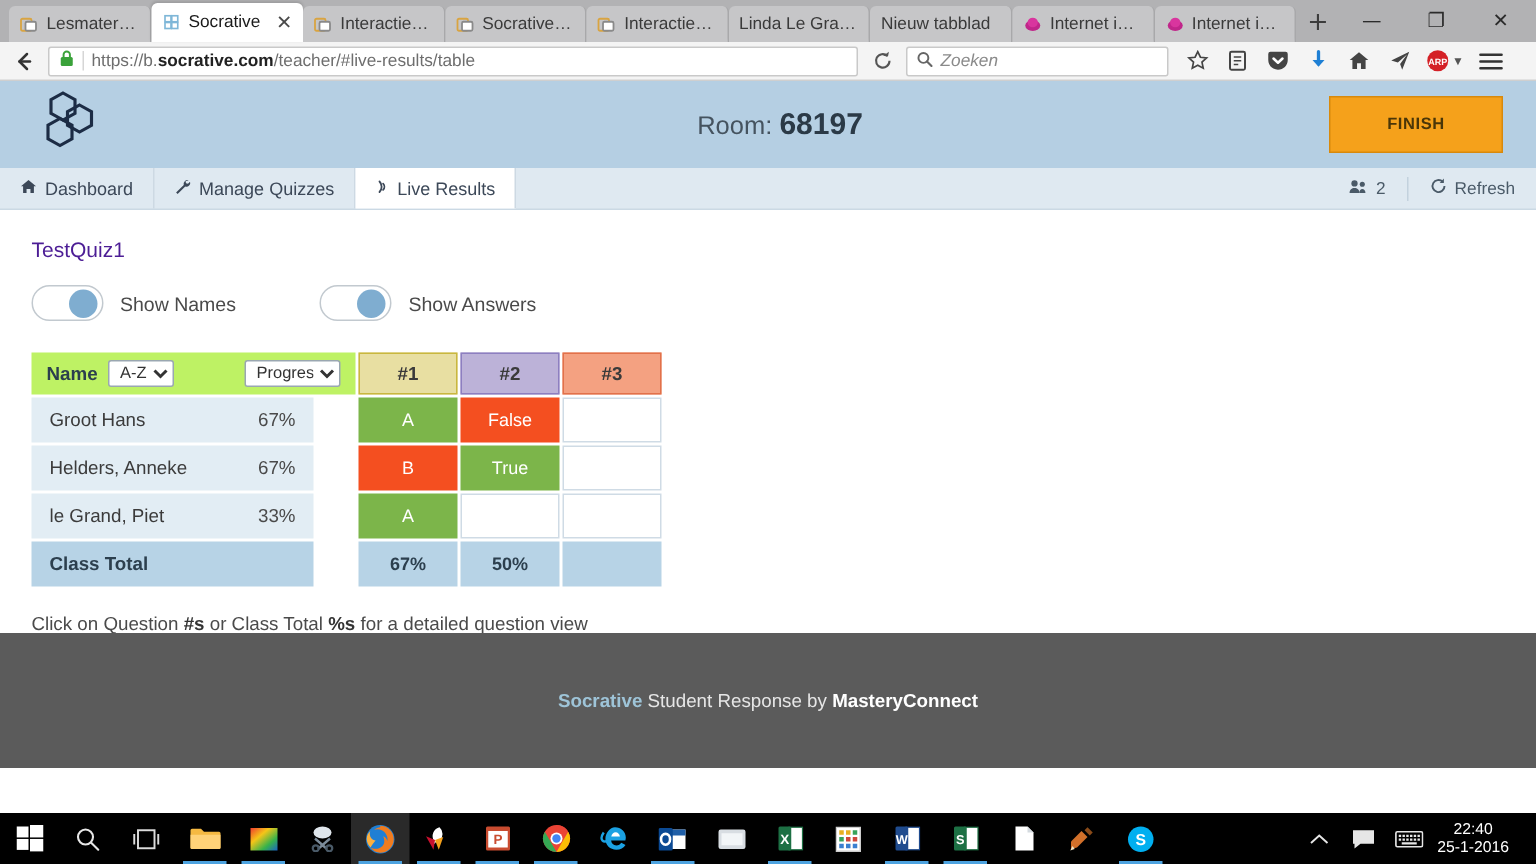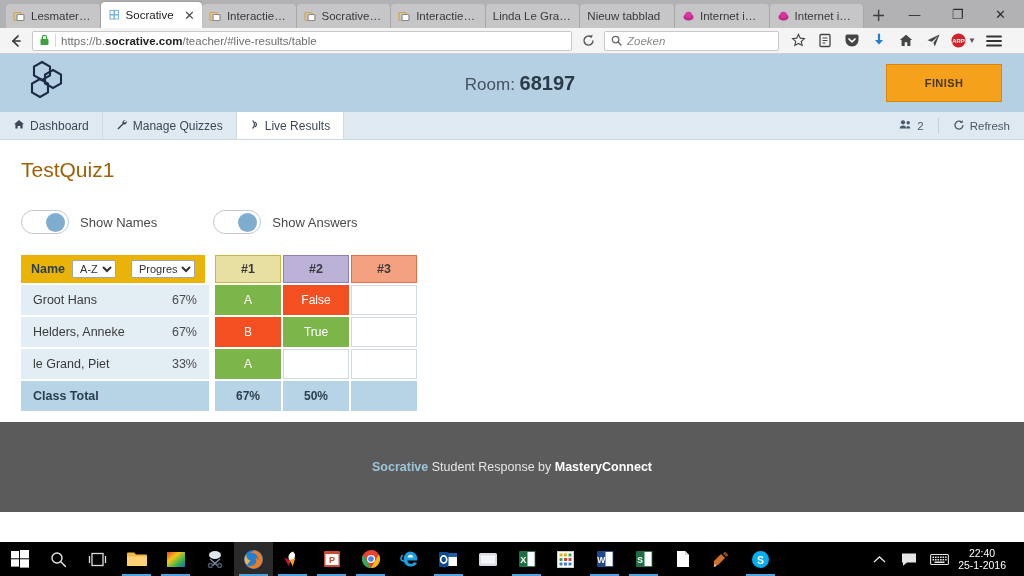--- a/index.html
+++ b/index.html
@@ -118,42 +118,42 @@
   .ntab.active { background: #ffffff; border-right: 1px solid #cdd9e3; }
   .navright {
     margin-left: auto; display: flex; align-items: center;
     font-size: 11.5px; color: #4a5a68;
   }
   .navright .chunk { display: flex; align-items: center; gap: 5px; padding: 0 14px; }
   .navright .divider { width: 1px; height: 16px; background: #c3d2de; }
 
   .content { padding: 18px 0 0 21px; }
   .quiztitle {
-    font-size: 21px; color: #a16207; font-weight: 400; margin-bottom: 28px;
+    font-size: 14px; color: #4c1d95; font-weight: 400; margin-bottom: 16px;
   }
   .toggles { display: flex; align-items: center; gap: 0; margin-bottom: 19px; }
   .togglewrap { display: flex; align-items: center; gap: 11px; }
   .togglewrap + .togglewrap { margin-left: 56px; }
   .switch {
     width: 48px; height: 24px; border-radius: 12px;
     background: #ffffff; border: 1px solid #c2c9cf;
     position: relative; cursor: pointer; flex: 0 0 48px;
   }
   .knob {
     position: absolute; top: 2px; left: 24px;
     width: 19px; height: 19px; border-radius: 50%;
     background: #7fadd0;
   }
   .tlabel2 { font-size: 13px; color: #4a4a4a; }
 
   
   .tbl { border-collapse: separate; border-spacing: 2px; margin-left: -2px; }
   .tbl td, .tbl th { padding: 0; }
   .c-name {
-    width: 184px; height: 28px; background: #eab308;
+    width: 216px; height: 28px; background: #bef264;
     font-size: 12.5px; color: #2c3f4e; font-weight: 700;
     padding: 0 10px; text-align: left;
     display: flex; align-items: center;
   }
   .hdr-name-cell { width: 192px; }
   .sel {
     font-size: 11px; font-family: "Liberation Sans", sans-serif;
     border: 1px solid #9aa7b1; background: #fff; color: #333;
     height: 18px; padding: 0 1px 0 3px; border-radius: 2px;
   }

